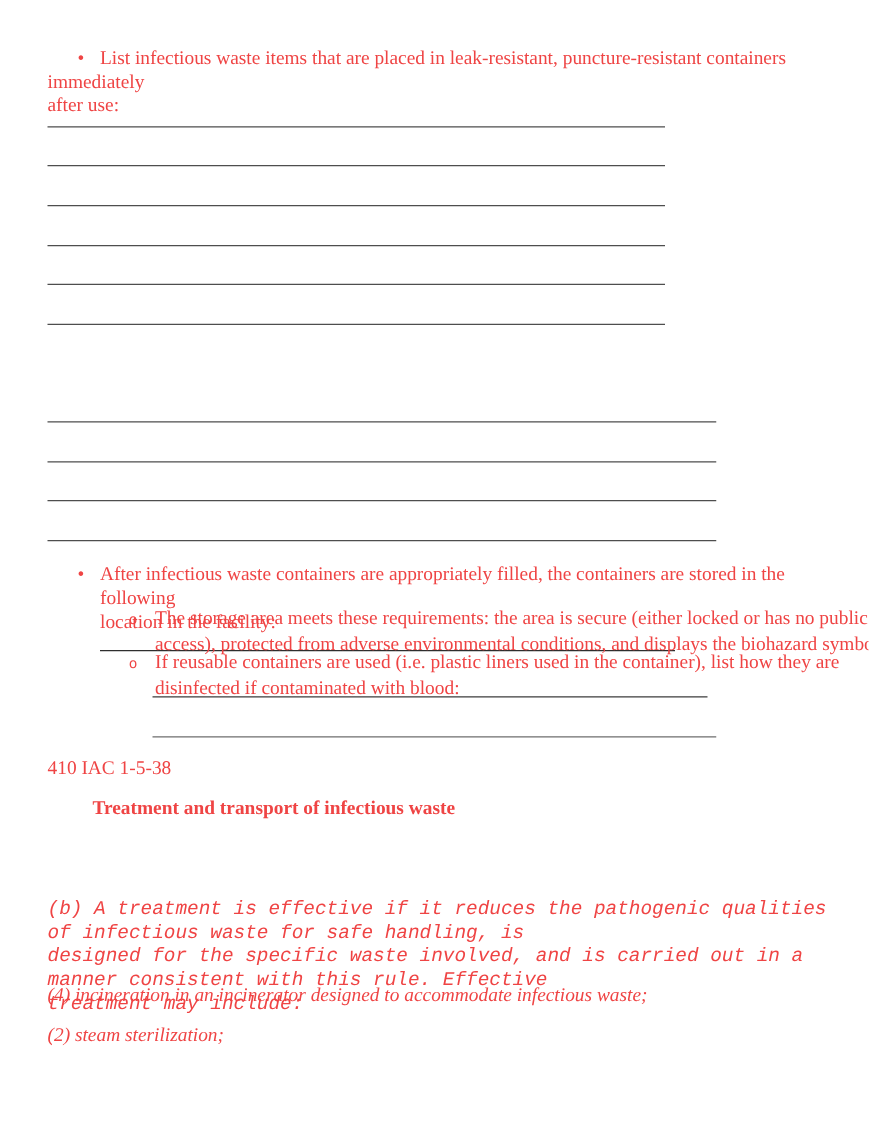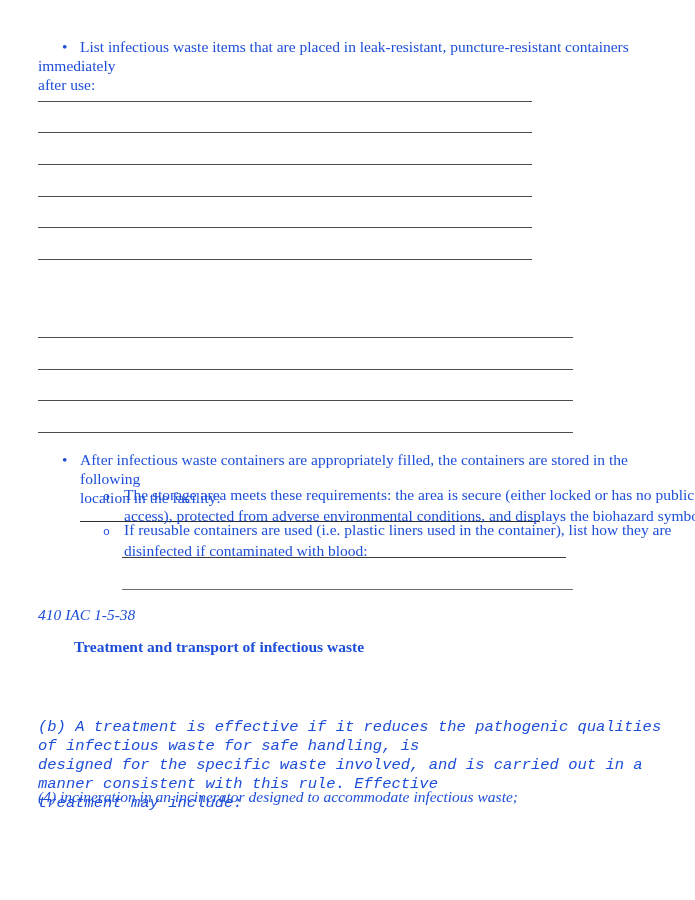--- a/index.html
+++ b/index.html
@@ -8,21 +8,21 @@
     background: #ffffff;
   }
   .page {
     position: relative;
     width: 695px;
     height: 900px;
     background: #ffffff;
     font-family: "Liberation Serif", "DejaVu Serif", serif;
     font-size: 15.5px;
     line-height: 19px;
-    color: #1d4ed8;
+    color: #ef4444;
     overflow: hidden;
   }
   .abs { position: absolute; }
 
   
   .bullet-margin {
     left: 38px;
     width: 632px;
     text-indent: 24px;
   }
@@ -75,21 +75,21 @@
     border-bottom: 1.5px solid #4e4e4e;
   }
   .g1 { top: 70px;  left: 38px; }
   .g1 .blank { width: 494px; height: 31.7px; }
   .g2 { top: 306px; left: 38px; }
   .g2 .blank { width: 535px; height: 31.8px; }
   .g3 { top: 526px; left: 122px; }
   .g3 .blank-a { width: 444px; height: 32px; border-color: #3d3d3d; }
   .g3 .blank-b { width: 451px; height: 32px; border-color: #6e6e6e; }
 
-  .citation { top: 605px; left: 38px; width: 632px; font-style: italic; }
+  .citation { top: 605px; left: 38px; width: 632px; }
   .heading  { top: 637px; left: 38px; width: 632px; font-weight: bold; margin-left: 36px; }
   .para     { left: 38px; width: 636px; font-style: italic; }
   .para-a { top: 669px; }
   .para-b { top: 718px; font-family: Liberation Mono, monospace; }
   .para-1 { top: 787px; }
   .para-2 { top: 819px; }
 </style>
 </head>
 <body>
 
@@ -138,14 +138,15 @@
   </div>
 
   <div class="abs citation">410 IAC 1-5-38</div>
 
   <div class="abs heading">Treatment and transport of infectious waste</div>
 
   <div class="abs para para-b b-text">(b) A treatment is effective if it reduces the pathogenic qualities of infectious waste for safe handling, is
 designed for the specific waste involved, and is carried out in a manner consistent with this rule. Effective
 treatment may include:</div>
   <div class="abs para para-1 b-text">(4) incineration in an incinerator designed to accommodate infectious waste;</div>
+  <div class="abs para para-2 b-text">(2) steam sterilization;</div>
 
 </div>
 
 </body></html>

